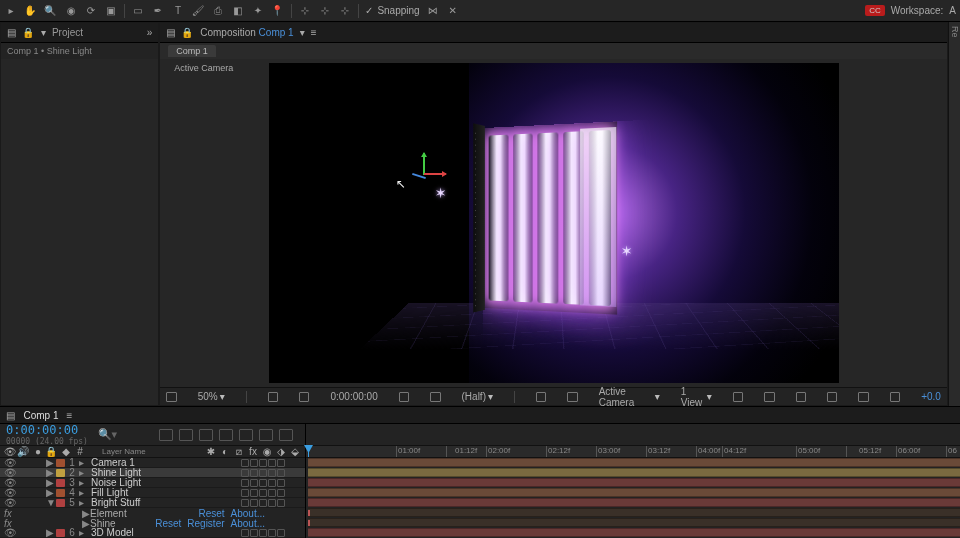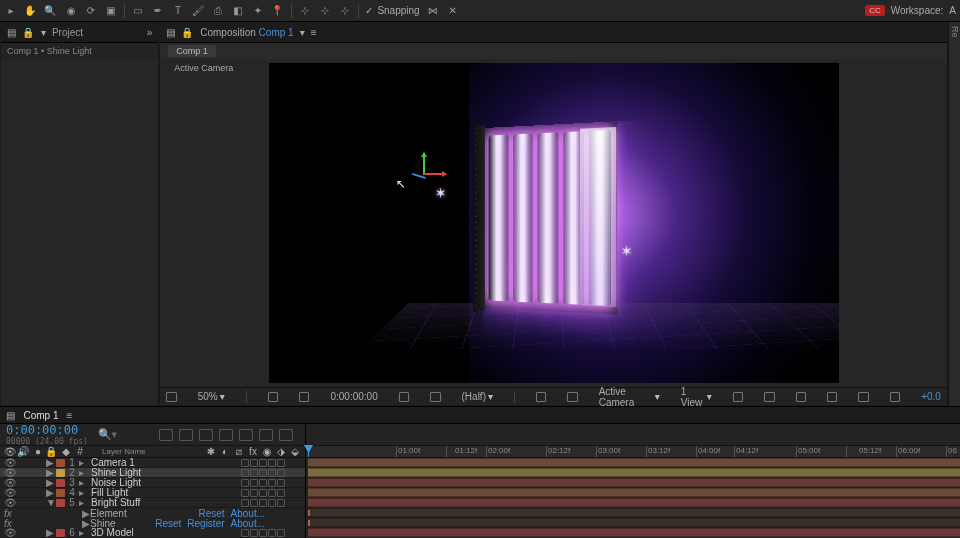--- a/index.html
+++ b/index.html
@@ -379,21 +379,21 @@
       <div class="ruler" id="ruler">
         <div class="playhead"></div>
       <div class="ruler-tick" style="left: 25px; margin-top: 18px;">00:12f</div>
           <div class="ruler-tick" style="left: 90px;">01:00f</div>
           <div class="ruler-tick" style="left: 140px; padding-left: 8px;">01:12f</div>
           <div class="ruler-tick" style="left: 180px;">02:00f</div>
           <div class="ruler-tick" style="left: 240px;">02:12f</div>
           <div class="ruler-tick" style="left: 290px;">03:00f</div>
           <div class="ruler-tick" style="left: 340px;">03:12f</div>
           <div class="ruler-tick" style="left: 390px;">04:00f</div>
-          <div class="ruler-tick" style="left: 428px;">04:12f</div>
+          <div class="ruler-tick" style="left: 416px;">04:12f</div>
           <div class="ruler-tick" style="left: 490px;">05:00f</div>
           <div class="ruler-tick" style="left: 540px; padding-left: 12px;">05:12f</div>
           <div class="ruler-tick" style="left: 590px;">06:00f</div>
           <div class="ruler-tick" style="left: 640px;">06</div>
         </div>
       <div class="track-area" id="tracks">
           <div class="track-bar" style="top: 0px; background: rgb(106, 74, 56);"></div>
           <div class="track-bar" style="top: 10px; background: rgb(122, 106, 64);"></div>
           <div class="track-bar" style="top: 20px; background: rgb(106, 58, 56);"></div>
           <div class="track-bar" style="top: 30px; background: rgb(106, 74, 56);"></div>

